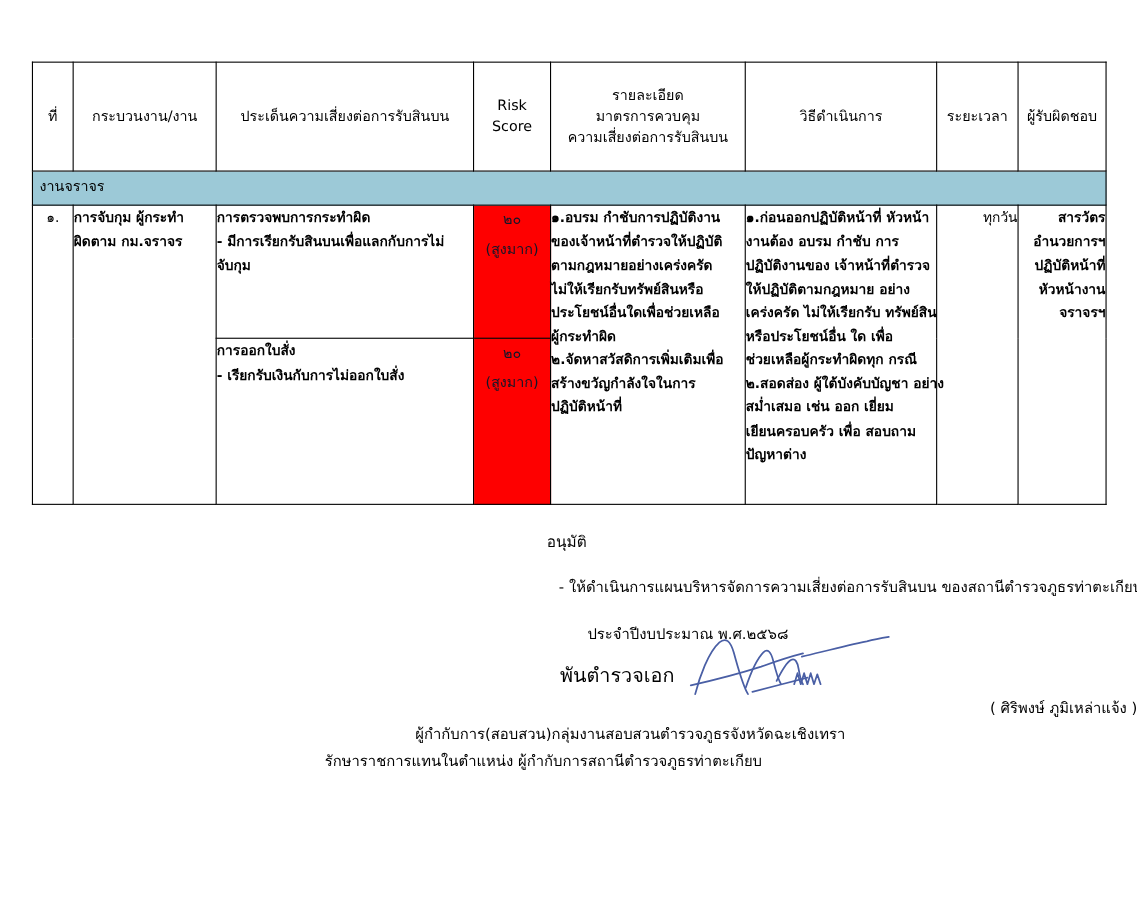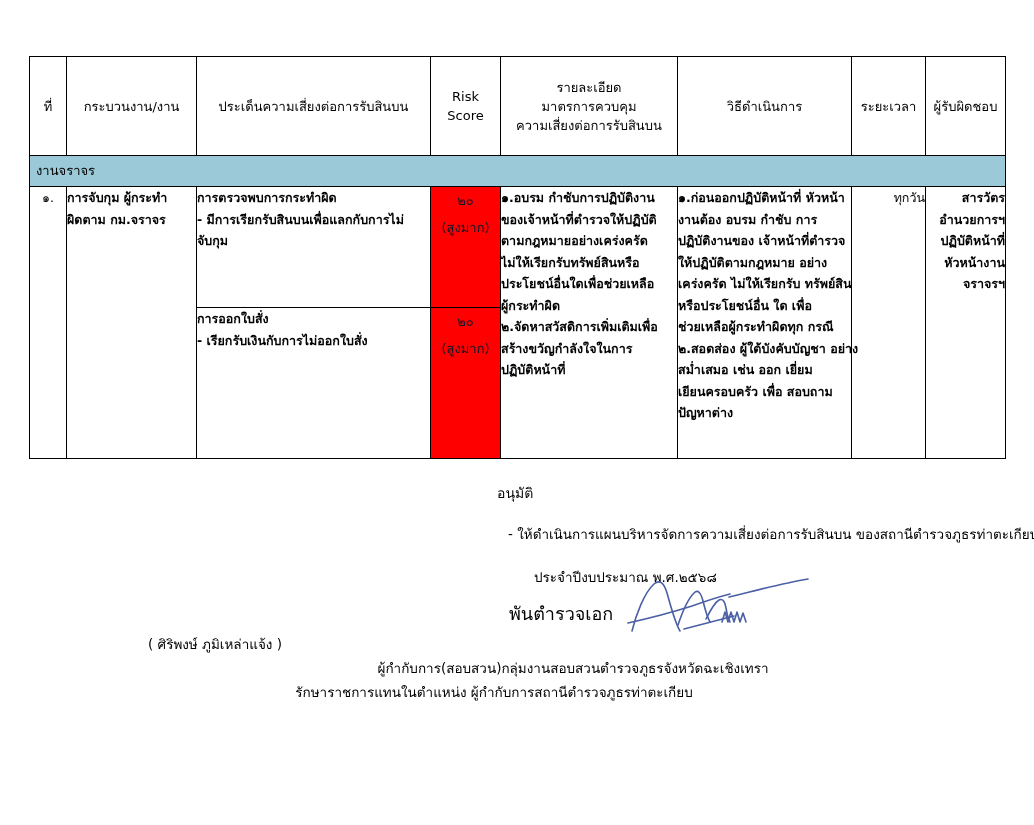--- a/index.html
+++ b/index.html
@@ -159,21 +159,21 @@
     left: 622px;
     top: -22px;
     width: 190px;
     height: 62px;
   }
   .sign-name {
     position: absolute;
     left: 0;
     top: 38px;
     width: 1034px;
-    text-align: left;
+    text-align: right;
     padding-left: 148px;
     box-sizing: border-box;
     font-size: 13.5px;
     line-height: 22px;
     white-space: nowrap;
   }
   .sign-pos1 {
     position: absolute;
     left: 0;
     top: 62px;

